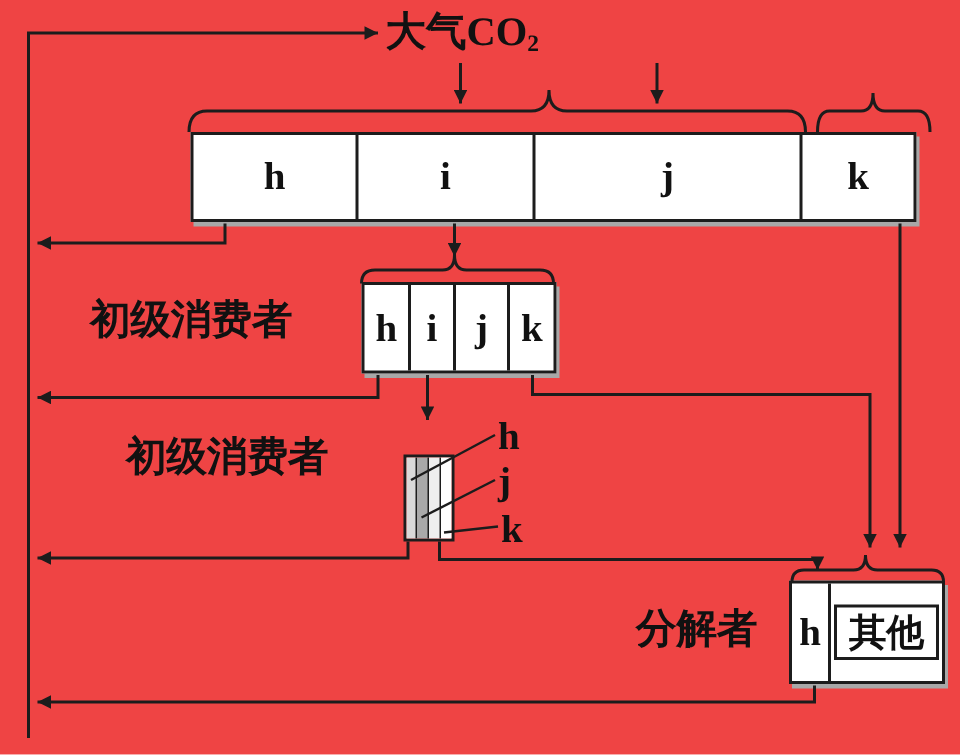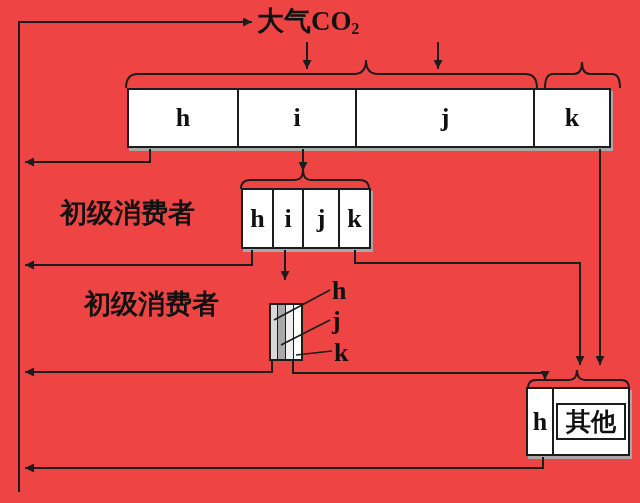--- a/index.html
+++ b/index.html
@@ -51,20 +51,21 @@
   <div class="strips" style="left:269px;top:303px;width:34px;height:58px;">
     <div class="strip sep" style="width:7px;background:#d9d9d9;"></div>
     <div class="strip sep" style="width:8px;background:#a9a9a9;"></div>
     <div class="strip sep" style="width:8px;background:#eeeeee;"></div>
     <div class="strip" style="flex:1;background:#ffffff;"></div>
   </div>
   <div class="lbl letter" style="left:332px;top:278px;">h</div>
   <div class="lbl letter" style="left:332px;top:308px;">j</div>
   <div class="lbl letter" style="left:334px;top:340px;">k</div>
 
+  <div class="lbl cn" style="left:424px;top:406px;">分解者</div>
   <div class="box" style="left:526px;top:387px;width:104px;height:69px;">
     <div class="cell sep letter" style="width:26px;">h</div>
     <div class="cell" style="flex:1;">
       <div class="dec-other-inner cn" style="font-size:25px;">其他</div>
     </div>
   </div>
 
   <svg class="overlay" width="640" height="503" viewBox="0 0 640 503">
     <defs>
       <marker id="arr" viewBox="0 0 10 10" refX="10" refY="5" markerWidth="10" markerHeight="9" orient="auto" markerUnits="userSpaceOnUse">

